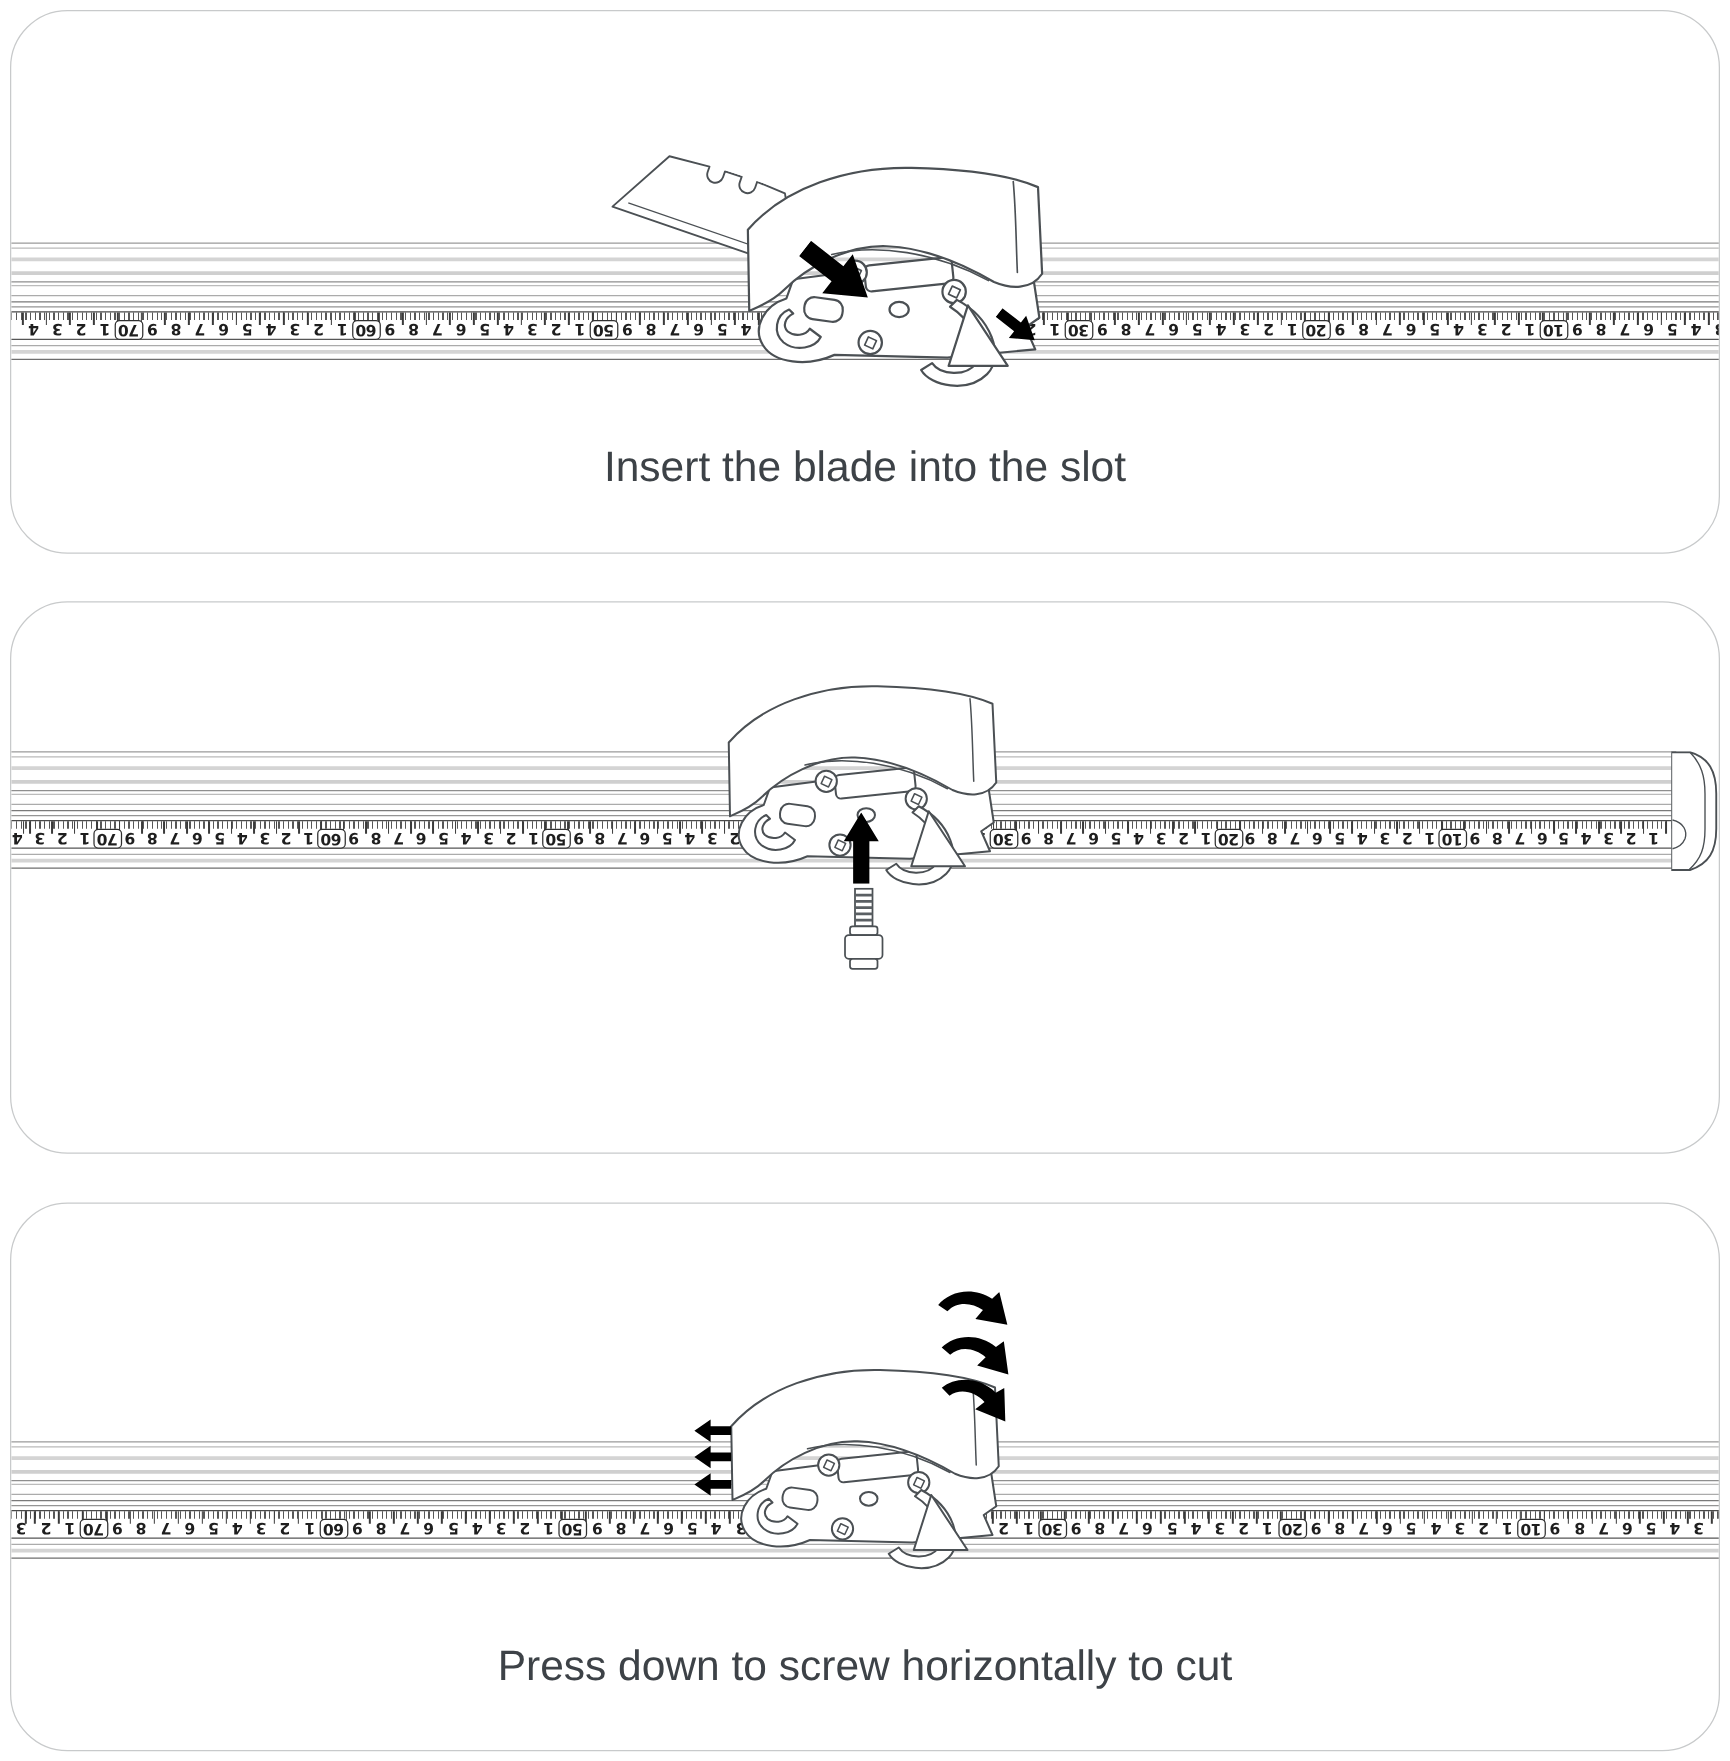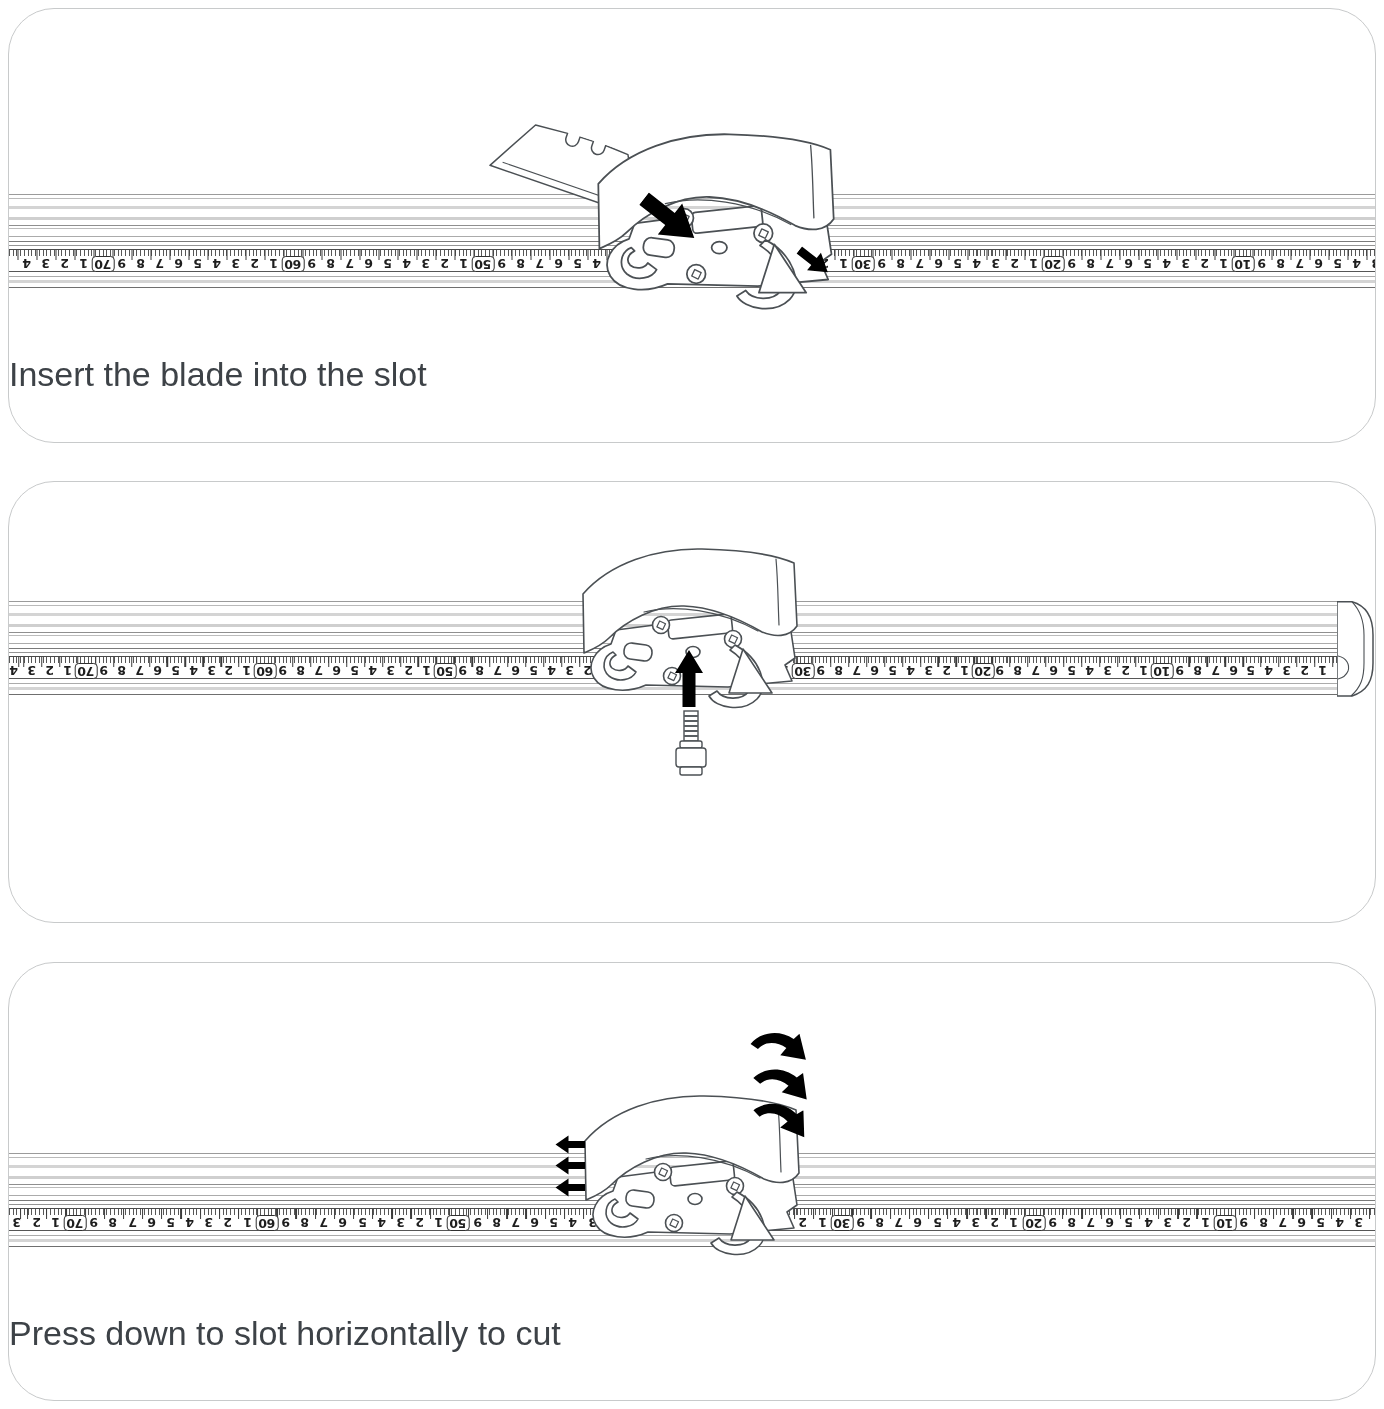--- a/index.html
+++ b/index.html
@@ -23,21 +23,21 @@
   .comb{position:absolute;left:0;top:56px;height:6px;
         background:repeating-linear-gradient(90deg, rgba(58,58,58,.85) 0 1px, transparent 1px 3.75px);}
   .comb2{position:absolute;left:0;top:56px;height:10px;}
   .num{
     position:absolute;top:62px;font-family:"DejaVu Sans", sans-serif;
     font-size:12.5px;font-weight:bold;color:#1e1e1e;line-height:14px;
     transform:translateX(-50%) rotate(180deg);white-space:nowrap;letter-spacing:-0.5px;
   }
   .num.box{border:1.3px solid #303030;border-radius:4px;padding:0 2.5px;background:#fff;}
   .caption{
-    position:absolute;left:0;width:100%;text-align:left;
+    position:absolute;left:0;width:100%;text-align:center;
     font-size:34px;line-height:42px;color:#3d4247;
   }
   svg.art{position:absolute;overflow:visible;}
 </style>
 </head>
 <body>
 
 <svg width="0" height="0" style="position:absolute" aria-hidden="true">
   <defs>
     <symbol id="sym-head" viewBox="0 0 240 170">
@@ -412,14 +412,14 @@
     </svg>
   <svg class="art blue" viewBox="0 0 60 38" style="left:740px;top:68px;width:60px;height:38px;transform:rotate(8deg)">
       <use href="#sym-curve-arrow"></use>
     </svg>
   <svg class="art blue" viewBox="0 0 60 38" style="left:742px;top:105px;width:60px;height:38px;transform:rotate(14deg)">
       <use href="#sym-curve-arrow"></use>
     </svg>
   <svg class="art blue" viewBox="0 0 60 38" style="left:741px;top:140px;width:60px;height:38px;transform:rotate(20deg)">
       <use href="#sym-curve-arrow"></use>
     </svg>
-  <div class="caption" style="top:349px">Press down to slot horizontally to cut</div>
+  <div class="caption" style="top:349px">Press down to screw horizontally to cut</div>
 </section>
 
 </body></html>

